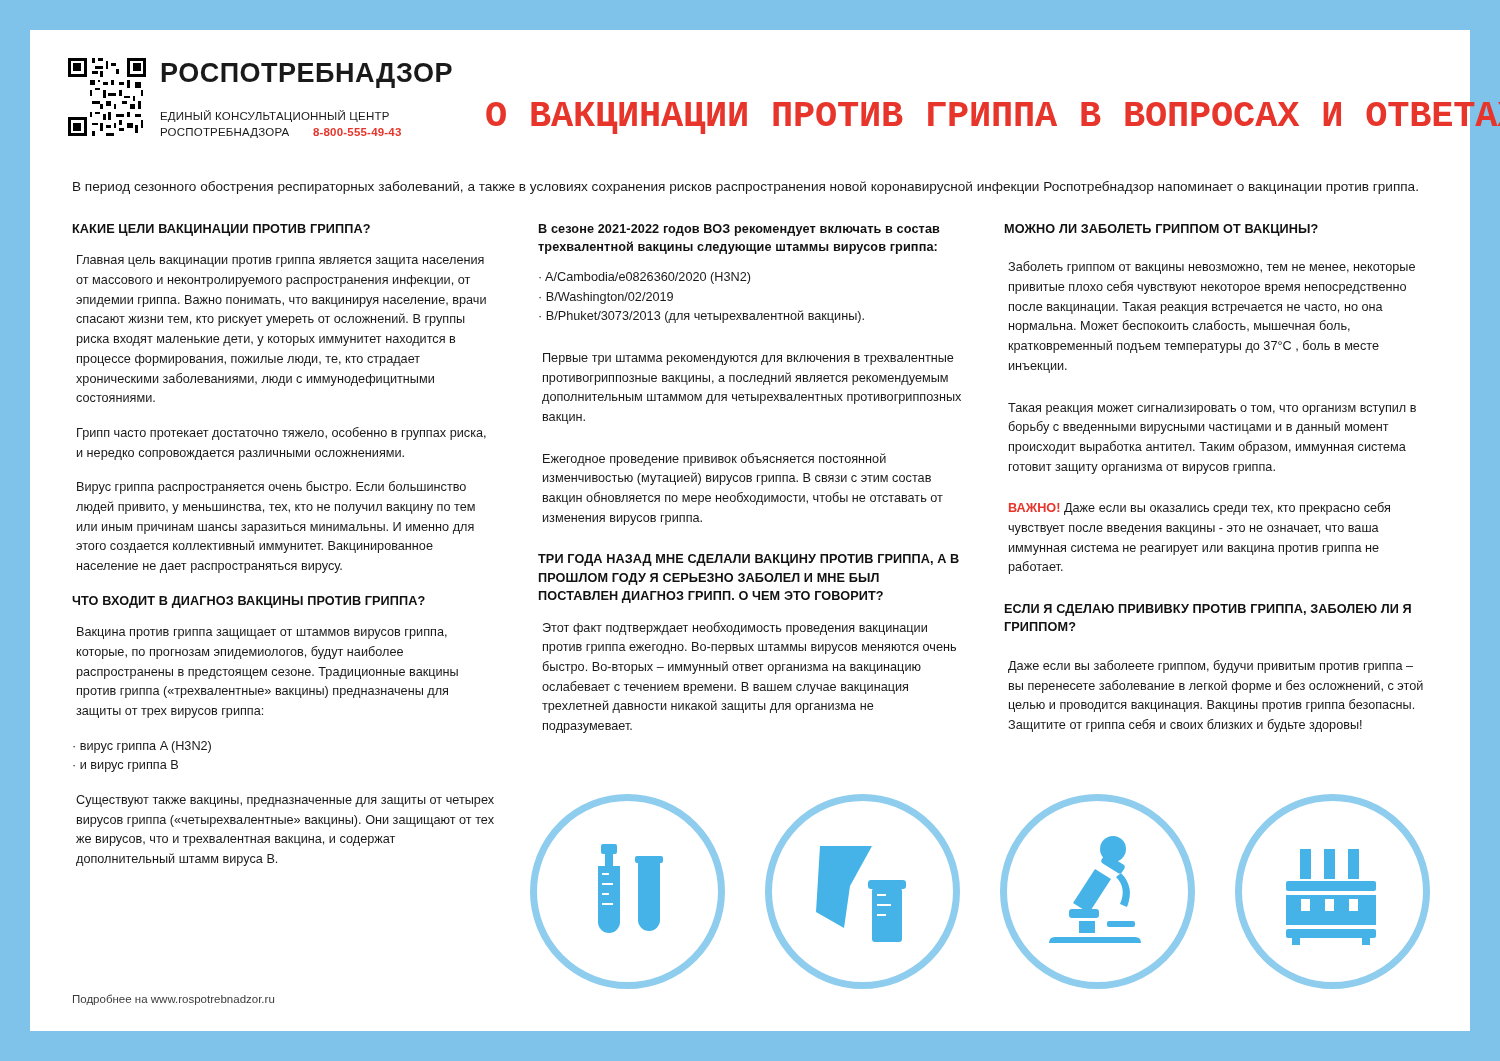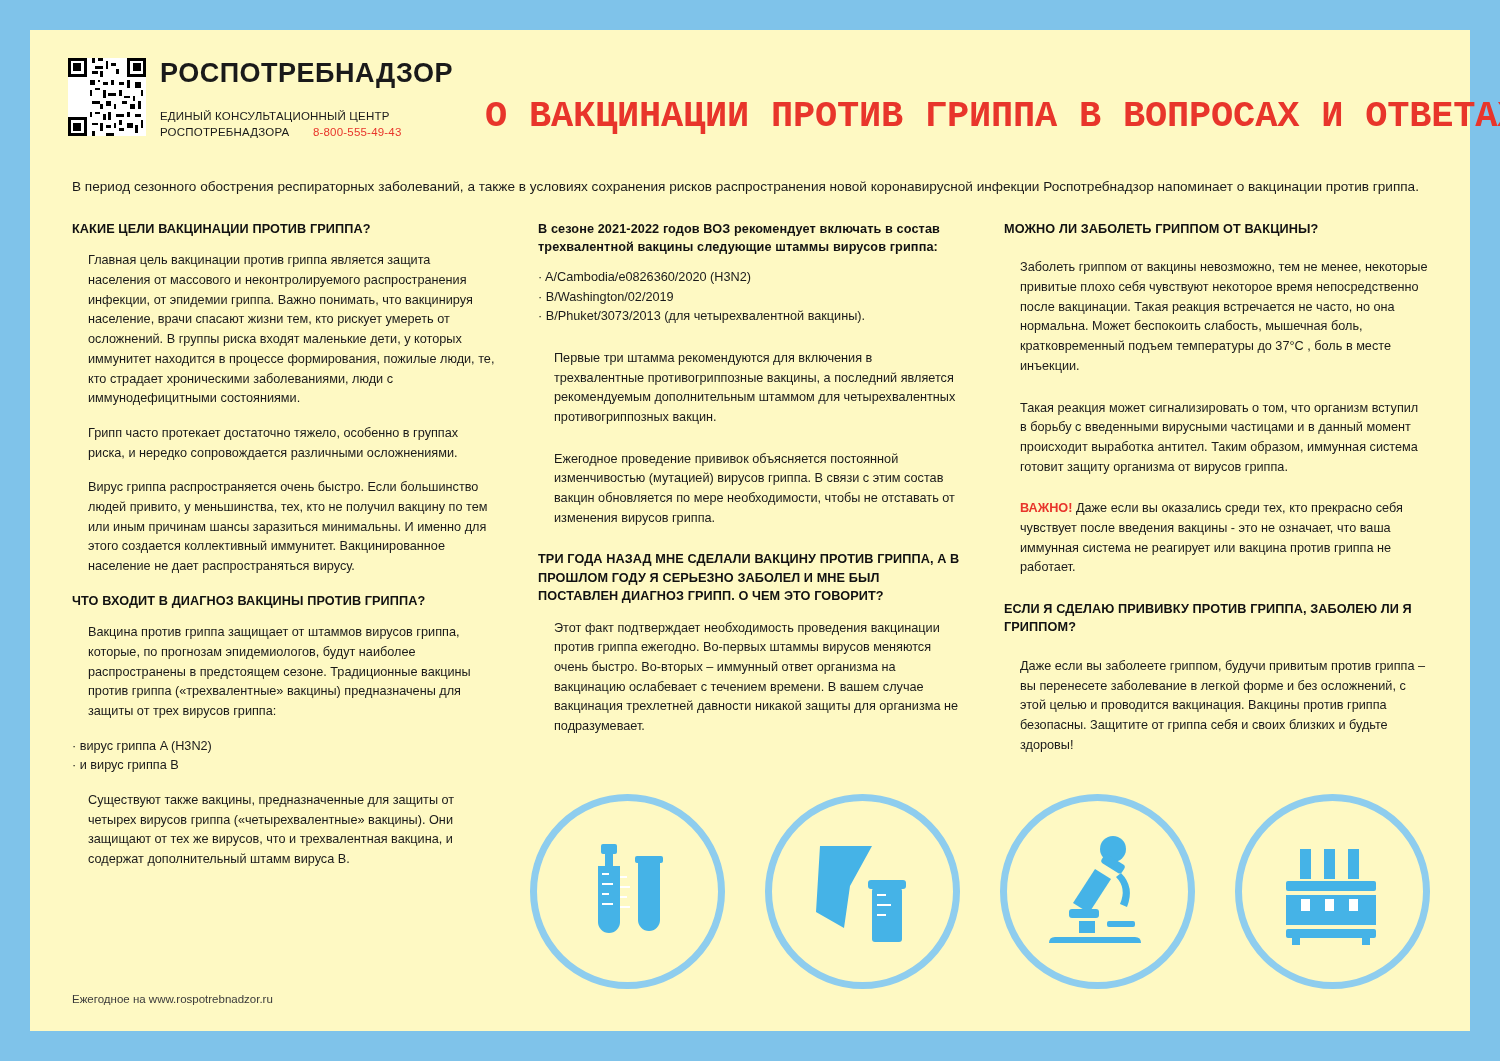--- a/index.html
+++ b/index.html
@@ -8,21 +8,21 @@
     width: 1500px;
     height: 1061px;
     background: #7fc3ea;
     font-family: "Liberation Sans", sans-serif;
     overflow: hidden;
   }
   .poster {
     position: absolute;
     left: 30px; top: 30px;
     width: 1440px; height: 1001px;
-    background: #fef9c3;
+    background: #ffffff;
   }
 
   
   .header {
     position: relative;
     height: 138px;
     padding: 18px 0 0 0;
   }
   .brand {
     position: absolute;
@@ -45,21 +45,21 @@
   }
   .brand-sub {
     font-size: 11.5px;
     color: #1a1a1a;
     line-height: 1.42;
     letter-spacing: 0.2px;
     margin-top: 21px;
   }
   .phone {
     color: #e8352b;
-    font-weight: normal;
+    font-weight: bold;
     letter-spacing: 0.2px;
     padding-left: 20px;
   }
   .headline {
     position: absolute;
     left: 455px; right: 28px; top: 68px;
     text-align: center;
     color: #e8352b;
     font-size: 37px;
     font-weight: bold;
@@ -78,21 +78,21 @@
   }
 
   
   .columns {
     display: flex;
     margin: 22px 42px 0 42px;
     gap: 42px;
   }
   .col { width: 433px; }
   .col p {
-    margin: 0 0 15px 16px;
+    margin: 0 0 15px 4px;
     font-size: 12.7px;
     line-height: 1.55;
     color: #1a1a1a;
   }
   .col h3 {
     margin: 0 0 13px 0;
     font-size: 12.7px;
     font-weight: bold;
     line-height: 1.45;
     color: #111;
@@ -342,14 +342,14 @@
         </g>
         <g fill="#45b3e7">
           <rect x="31" y="74" width="9" height="10"></rect>
           <rect x="55" y="74" width="9" height="10"></rect>
           <rect x="79" y="74" width="9" height="10"></rect>
         </g>
       </svg>
     </div>
   </div>
 
-  <div class="footer">Ежегодное на www.rospotrebnadzor.ru</div>
+  <div class="footer">Подробнее на www.rospotrebnadzor.ru</div>
 </div>
 
 </body></html>

